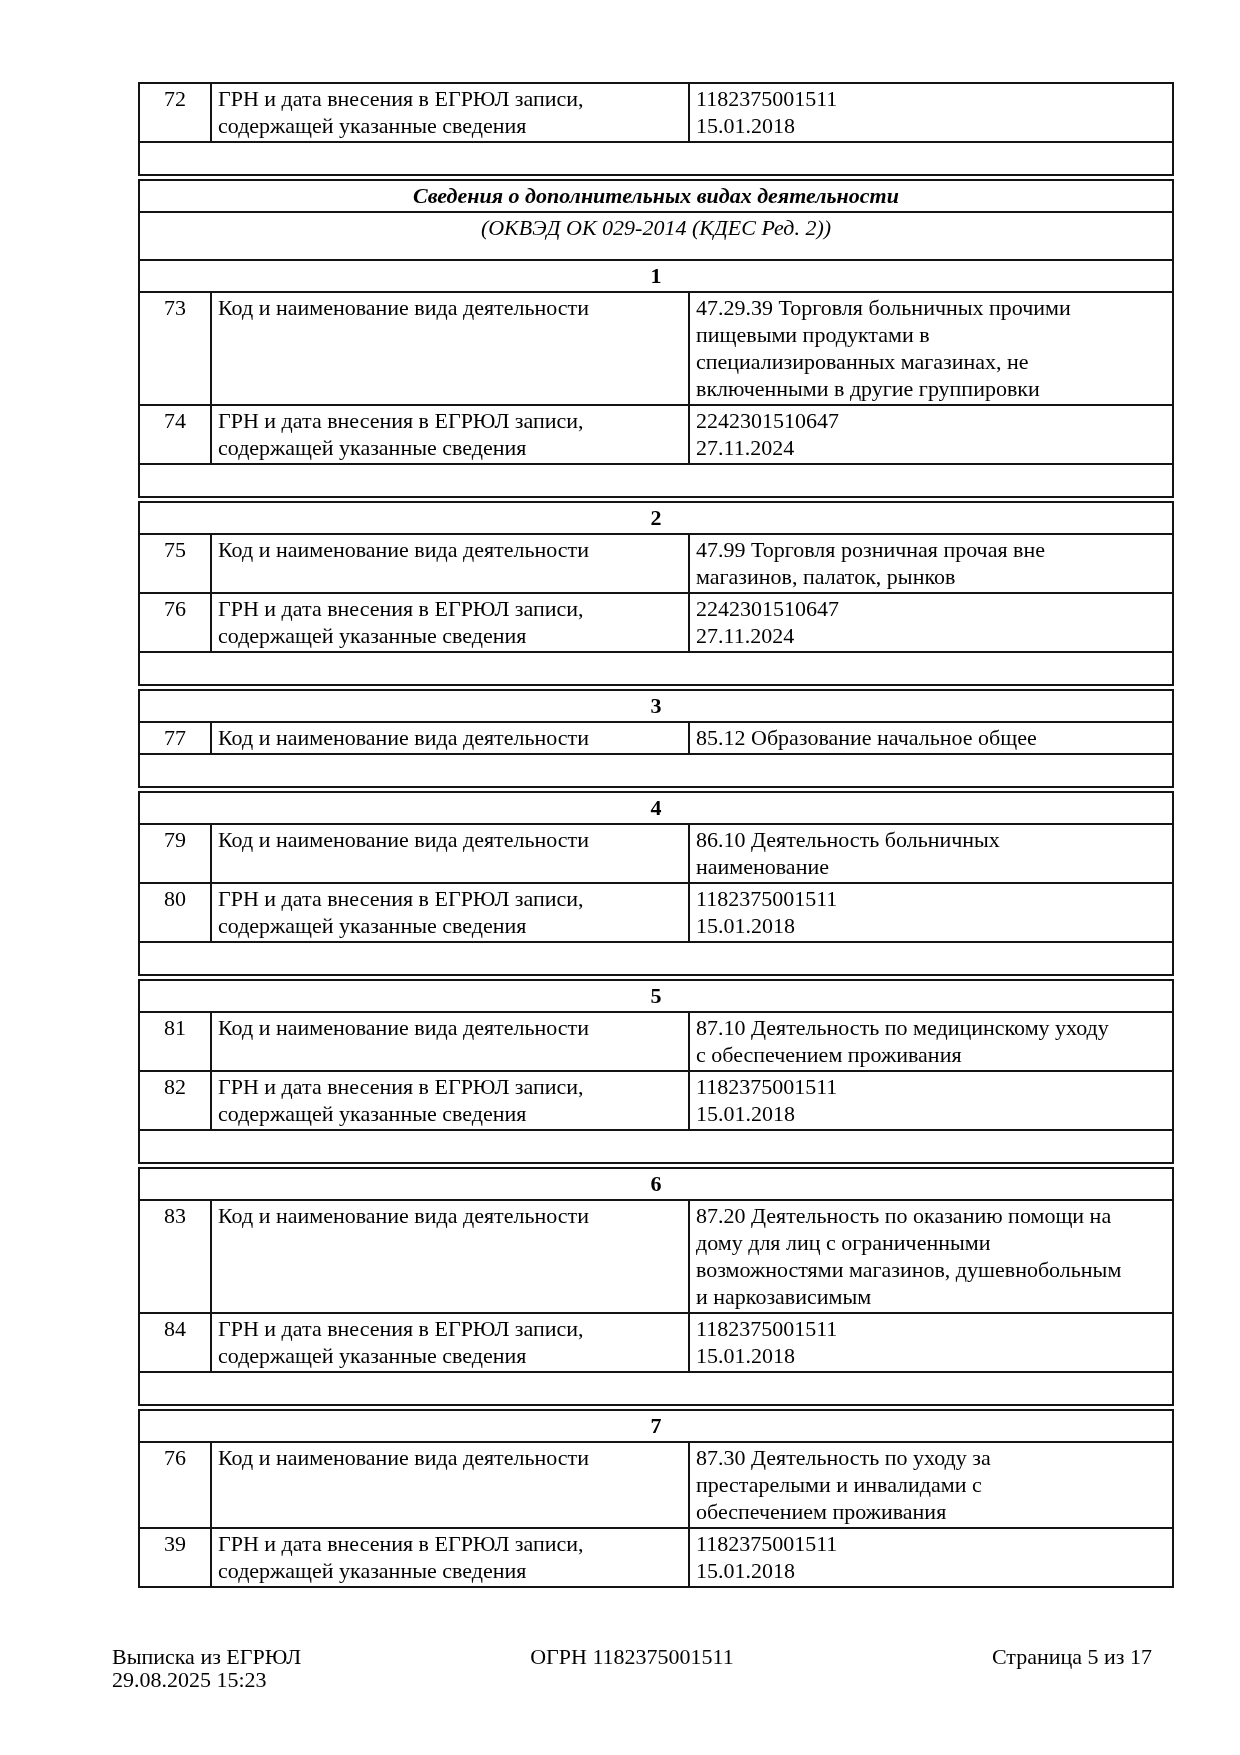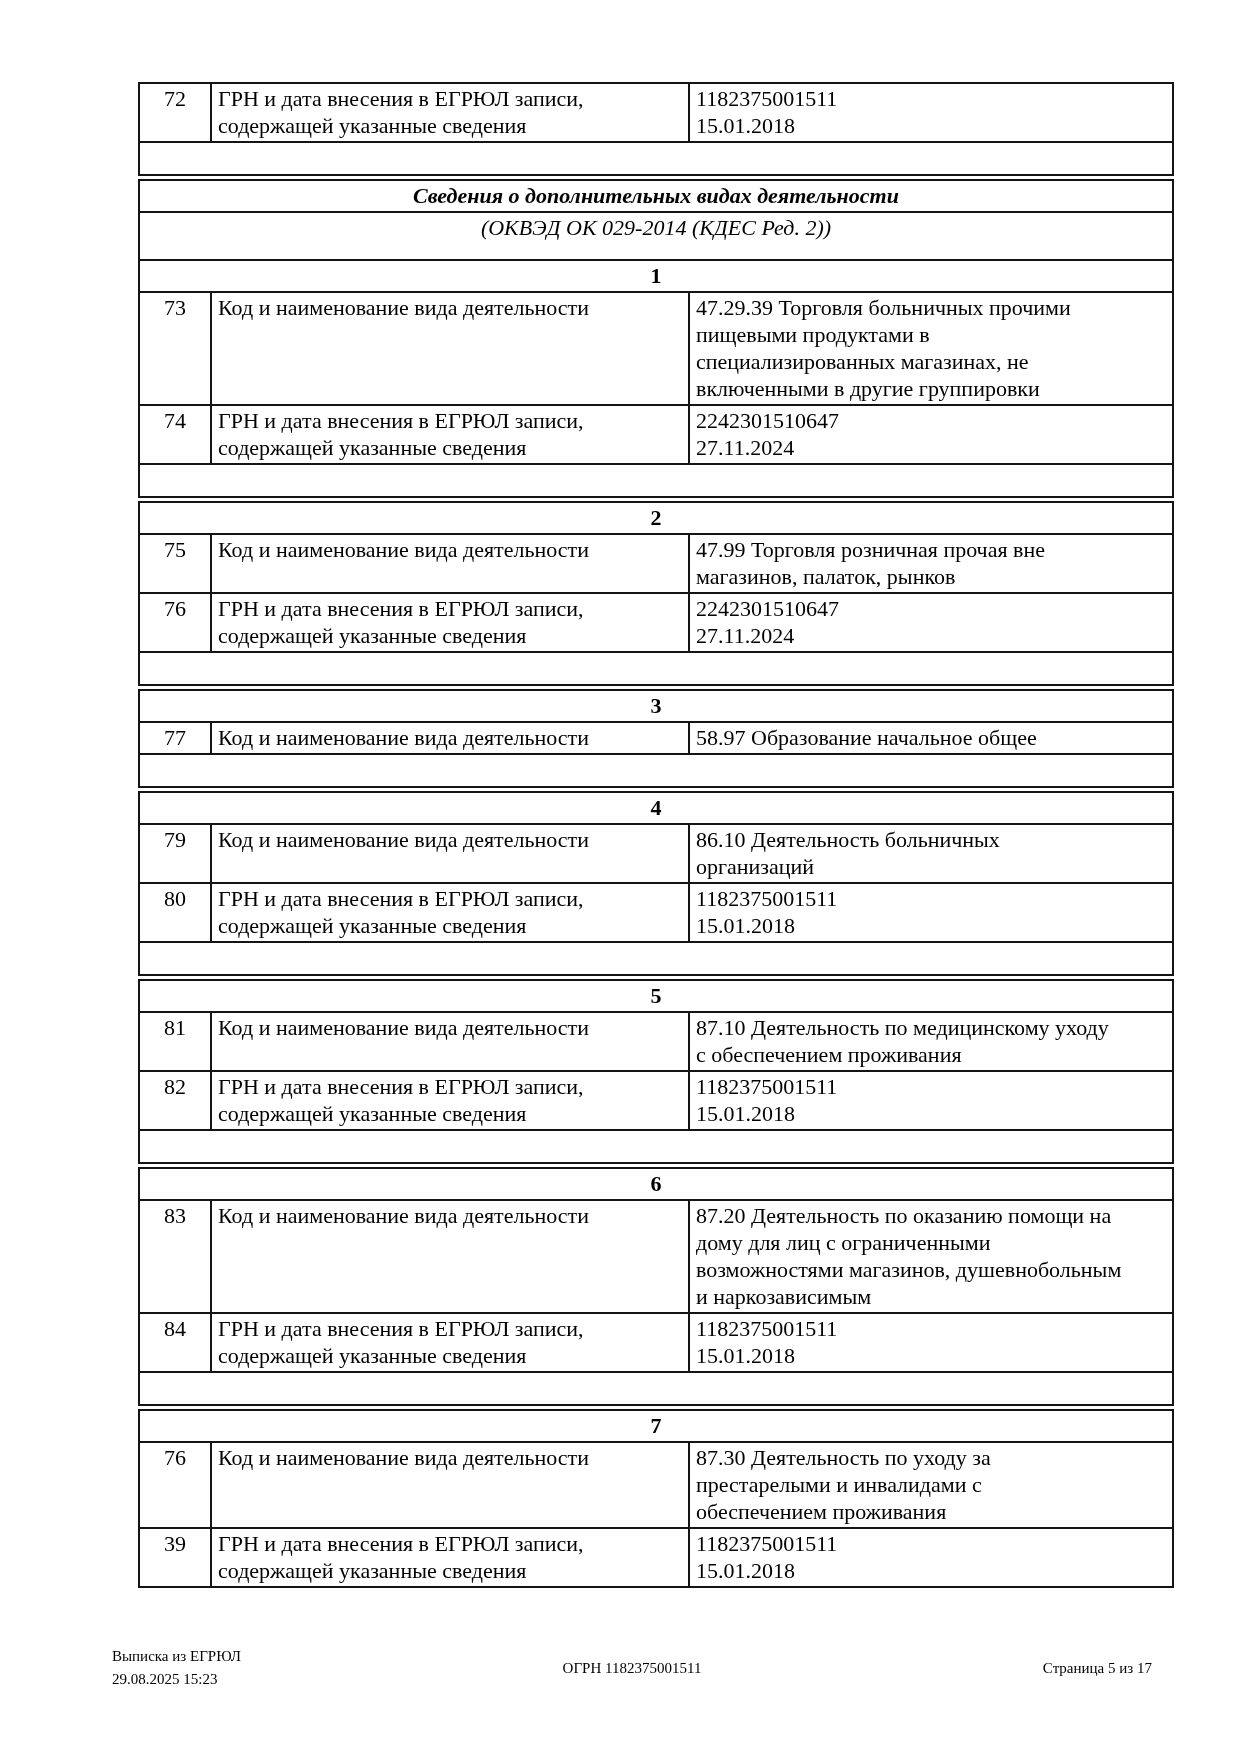--- a/index.html
+++ b/index.html
@@ -23,22 +23,22 @@
   }
   col.c1 { width: 72px; } col.c2 { width: 478px; } col.c3 { width: 484px; }
   td.c-num { text-align: center; }
   tr.sec td { text-align: center; font-weight: bold; height: 32px; }
   tr.ttl td { text-align: center; font-weight: bold; font-style: italic; height: 32px; margin-top: 19px; }
   tr.sub td { text-align: center; font-style: italic; height: 48px; }
   tr.sp td { height: 33px; padding: 0; }
   .val-line { white-space: nowrap; }
   .footer {
     position: absolute; left: 112px; top: 1645px; width: 1040px;
-    display: flex; align-items: center;
-    font-size: 15px; line-height: 23px; gap: 44px;
+    display: flex; align-items: flex-start;
+    font-size: 22px; line-height: 23px; gap: 44px;
   }
   .f-left { flex: 1; text-align: left; }
   .f-center { flex: 1; text-align: center; }
   .f-right { flex: 1; text-align: right; }
 </style>
 </head>
 <body>
 
 <div class="content">
 
@@ -142,21 +142,21 @@
         <col class="c3">
       </colgroup>
     <tbody>
         <tr class="sec">
       <td colspan="3">3</td>
     </tr>
     <tr>
       <td class="c-num">77</td>
       <td>Код и наименование вида деятельности</td>
       <td>
-        <div class="val-line">58.97 Образование начальное общее</div>
+        <div class="val-line">85.12 Образование начальное общее</div>
       </td>
     </tr>
     <tr class="sp">
           <td colspan="3"></td>
         </tr>
   </tbody>
     </table>
 
   <table class="blk">
     <colgroup>
@@ -166,21 +166,21 @@
       </colgroup>
     <tbody>
         <tr class="sec">
       <td colspan="3">4</td>
     </tr>
     <tr>
       <td class="c-num">79</td>
       <td>Код и наименование вида деятельности</td>
       <td>
         <div class="val-line">86.10 Деятельность больничных</div>
-        <div class="val-line">организаций</div>
+        <div class="val-line">наименование</div>
       </td>
     </tr>
     <tr>
       <td class="c-num">80</td>
       <td>ГРН и дата внесения в ЕГРЮЛ записи, содержащей указанные сведения</td>
       <td>
         <div class="val-line">1182375001511</div>
         <div class="val-line">15.01.2018</div>
       </td>
     </tr>

